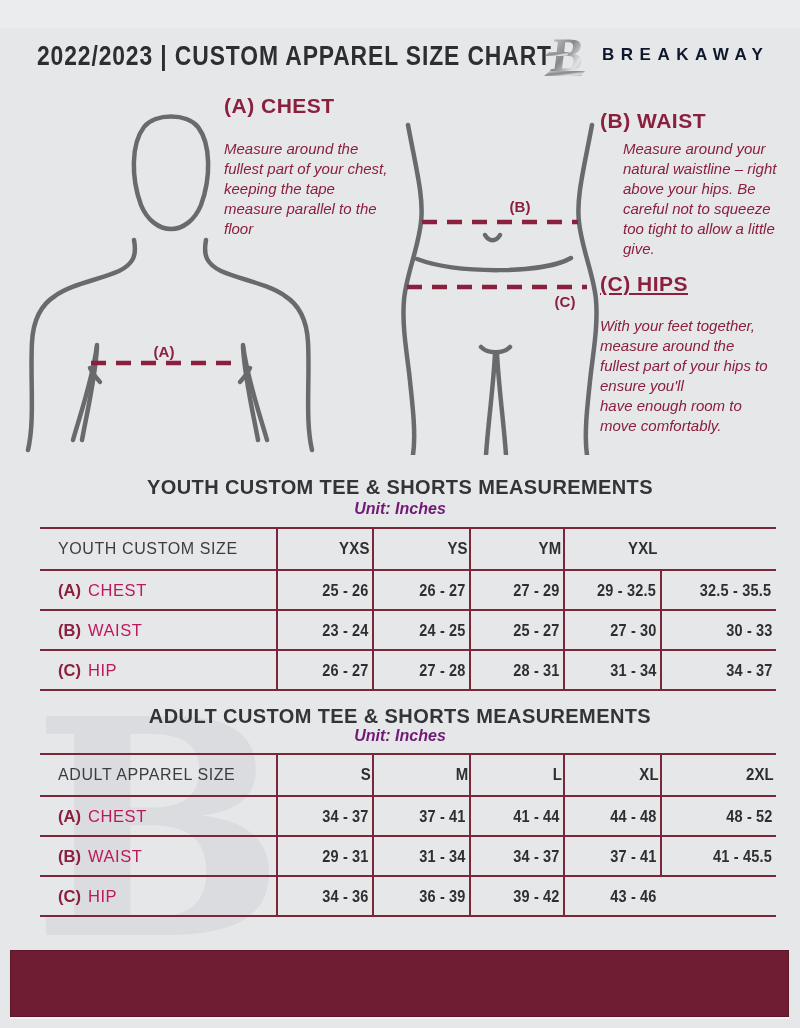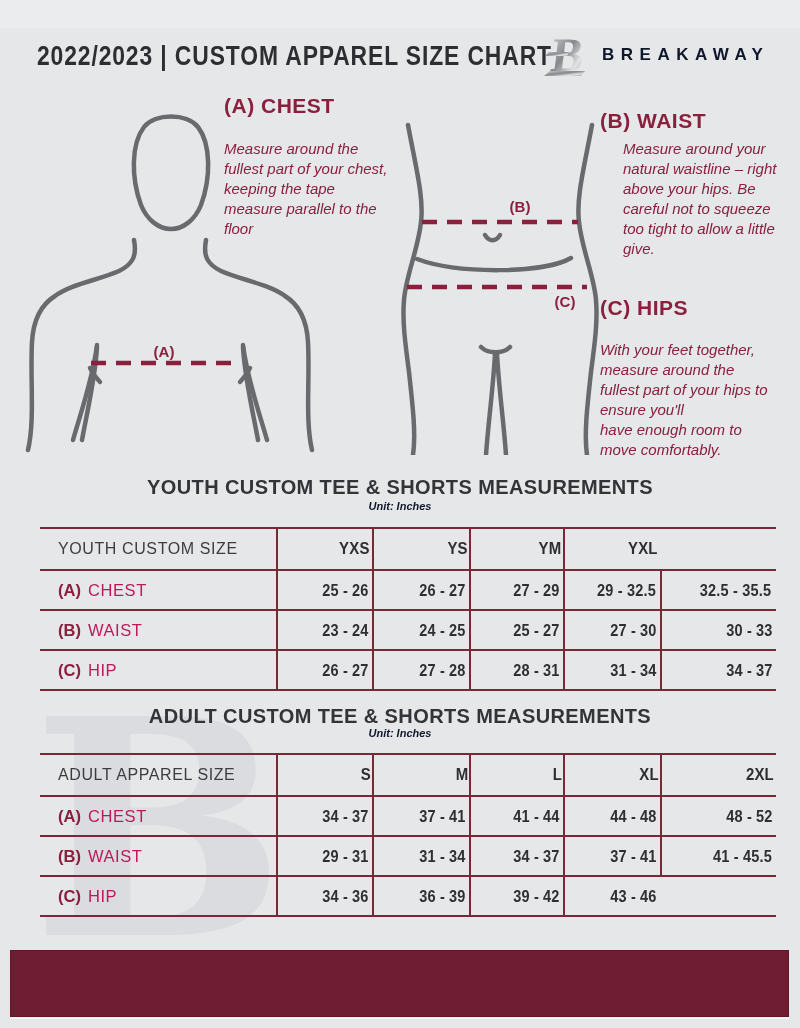--- a/index.html
+++ b/index.html
@@ -17,22 +17,22 @@
   .brand{position:absolute;left:602px;top:45px;font-size:17px;font-weight:700;
     letter-spacing:6.5px;color:#0f172a;white-space:nowrap;}
   
   .fig{position:absolute;}
   .guide-h{position:absolute;font-size:21px;font-weight:700;letter-spacing:.5px;color:#8a1f3e;white-space:nowrap;}
   .guide-d{position:absolute;font-size:15px;font-style:italic;line-height:1.33;color:#8a1f3e;}
   .prewrap{white-space:pre-line;}
   
   .sec-title{position:absolute;left:0;width:800px;text-align:center;font-size:20px;
     font-weight:700;letter-spacing:.4px;color:#333438;}
-  .sec-unit{position:absolute;left:0;width:800px;text-align:center;font-size:11px;
-    font-style:italic;font-weight:600;color:#0f172a;}
+  .sec-unit{position:absolute;left:0;width:800px;text-align:center;font-size:16px;
+    font-style:italic;font-weight:600;color:#701a75;}
   .table{position:absolute;left:40px;width:736px;border-top:2px solid #7c2739;
     border-bottom:2px solid #7c2739;background:transparent;z-index:2;}
   .tr{display:grid;grid-template-columns:236px 96px 97px 94px 97px 116px;height:38px;}
   .tr.th-row{height:40px;}
   .tr + .tr{border-top:2px solid #7c2739;}
   .td{display:flex;align-items:center;justify-content:flex-end;overflow:hidden;}
   .td.first{justify-content:flex-start;padding-left:18px;}
   .td:not(.first){border-left:2px solid #7c2739;}
   .size-hdr{font-size:16px;letter-spacing:.6px;color:#3c3d40;}
   .cond{display:inline-block;transform:scaleX(0.88);transform-origin:center;
@@ -106,22 +106,22 @@
     <text class="marker" x="125" y="102" font-size="15" text-anchor="middle">(B)</text>
     <text class="marker" x="170" y="197" font-size="15" text-anchor="middle">(C)</text>
   </svg>
 
   <div class="guide-h z2" style="left:224px;top:94px;">(A) CHEST</div>
   <div class="guide-d z2" style="left:224px;top:139px;width:166px;">Measure around the fullest part of your chest, keeping the tape measure parallel to the floor</div>
 
   <div class="guide-h z2" style="left:600px;top:109px;">(B) WAIST</div>
   <div class="guide-d z2" style="left:623px;top:139px;width:160px;">Measure around your natural waistline – right above your hips. Be careful not to squeeze too tight to allow a little give.</div>
 
-  <div class="guide-h z2" style="left:600px;top:296px;">(C) HIPS</div>
-  <div class="guide-d z2 prewrap" style="left:600px;top:316px;width:170px;margin-top:24px;">With your feet together, measure around the fullest part of your hips to ensure you'll
+  <div class="guide-h z2" style="left:600px;top:272px;text-decoration:underline;">(C) HIPS</div>
+  <div class="guide-d z2 prewrap" style="left:600px;top:316px;width:170px;">With your feet together, measure around the fullest part of your hips to ensure you'll
 have enough room to move comfortably.</div>
 
   <div class="sec-title z2" style="top:476px;">YOUTH CUSTOM TEE &amp; SHORTS MEASUREMENTS</div>
   <div class="sec-unit z2" style="top:500px;">Unit: Inches</div>
 
   <div class="table" style="top:527px;">
     <div class="tr th-row">
       <div class="td first size-hdr">YOUTH CUSTOM SIZE</div>
       <div class="td">
           <span class="cond">YXS</span>

